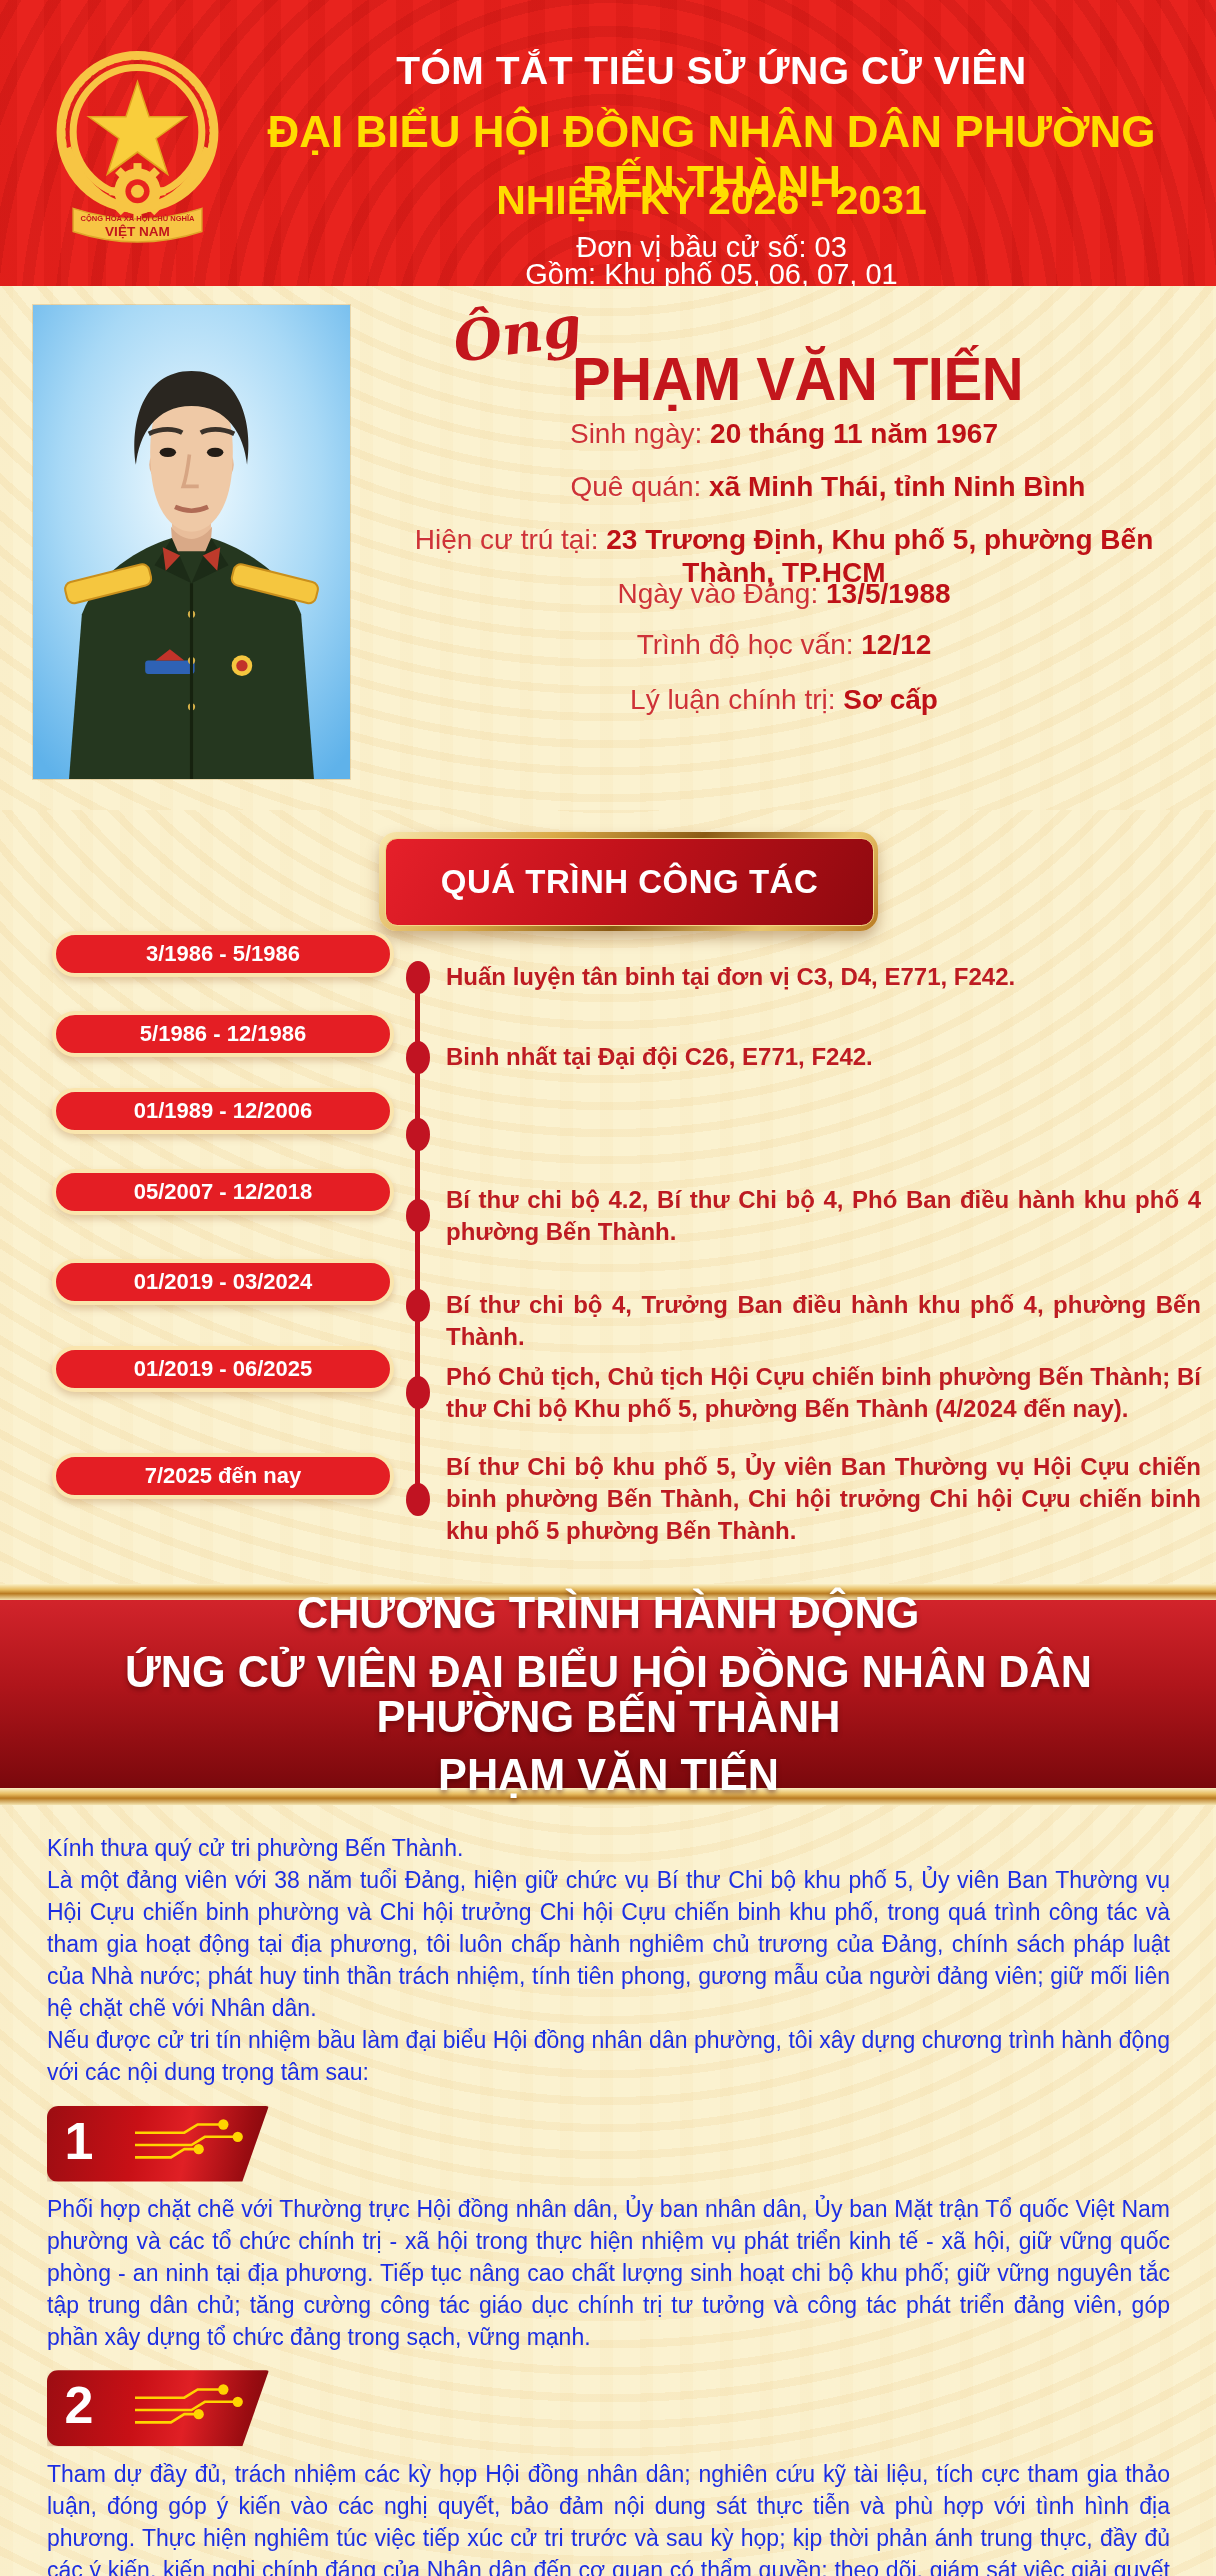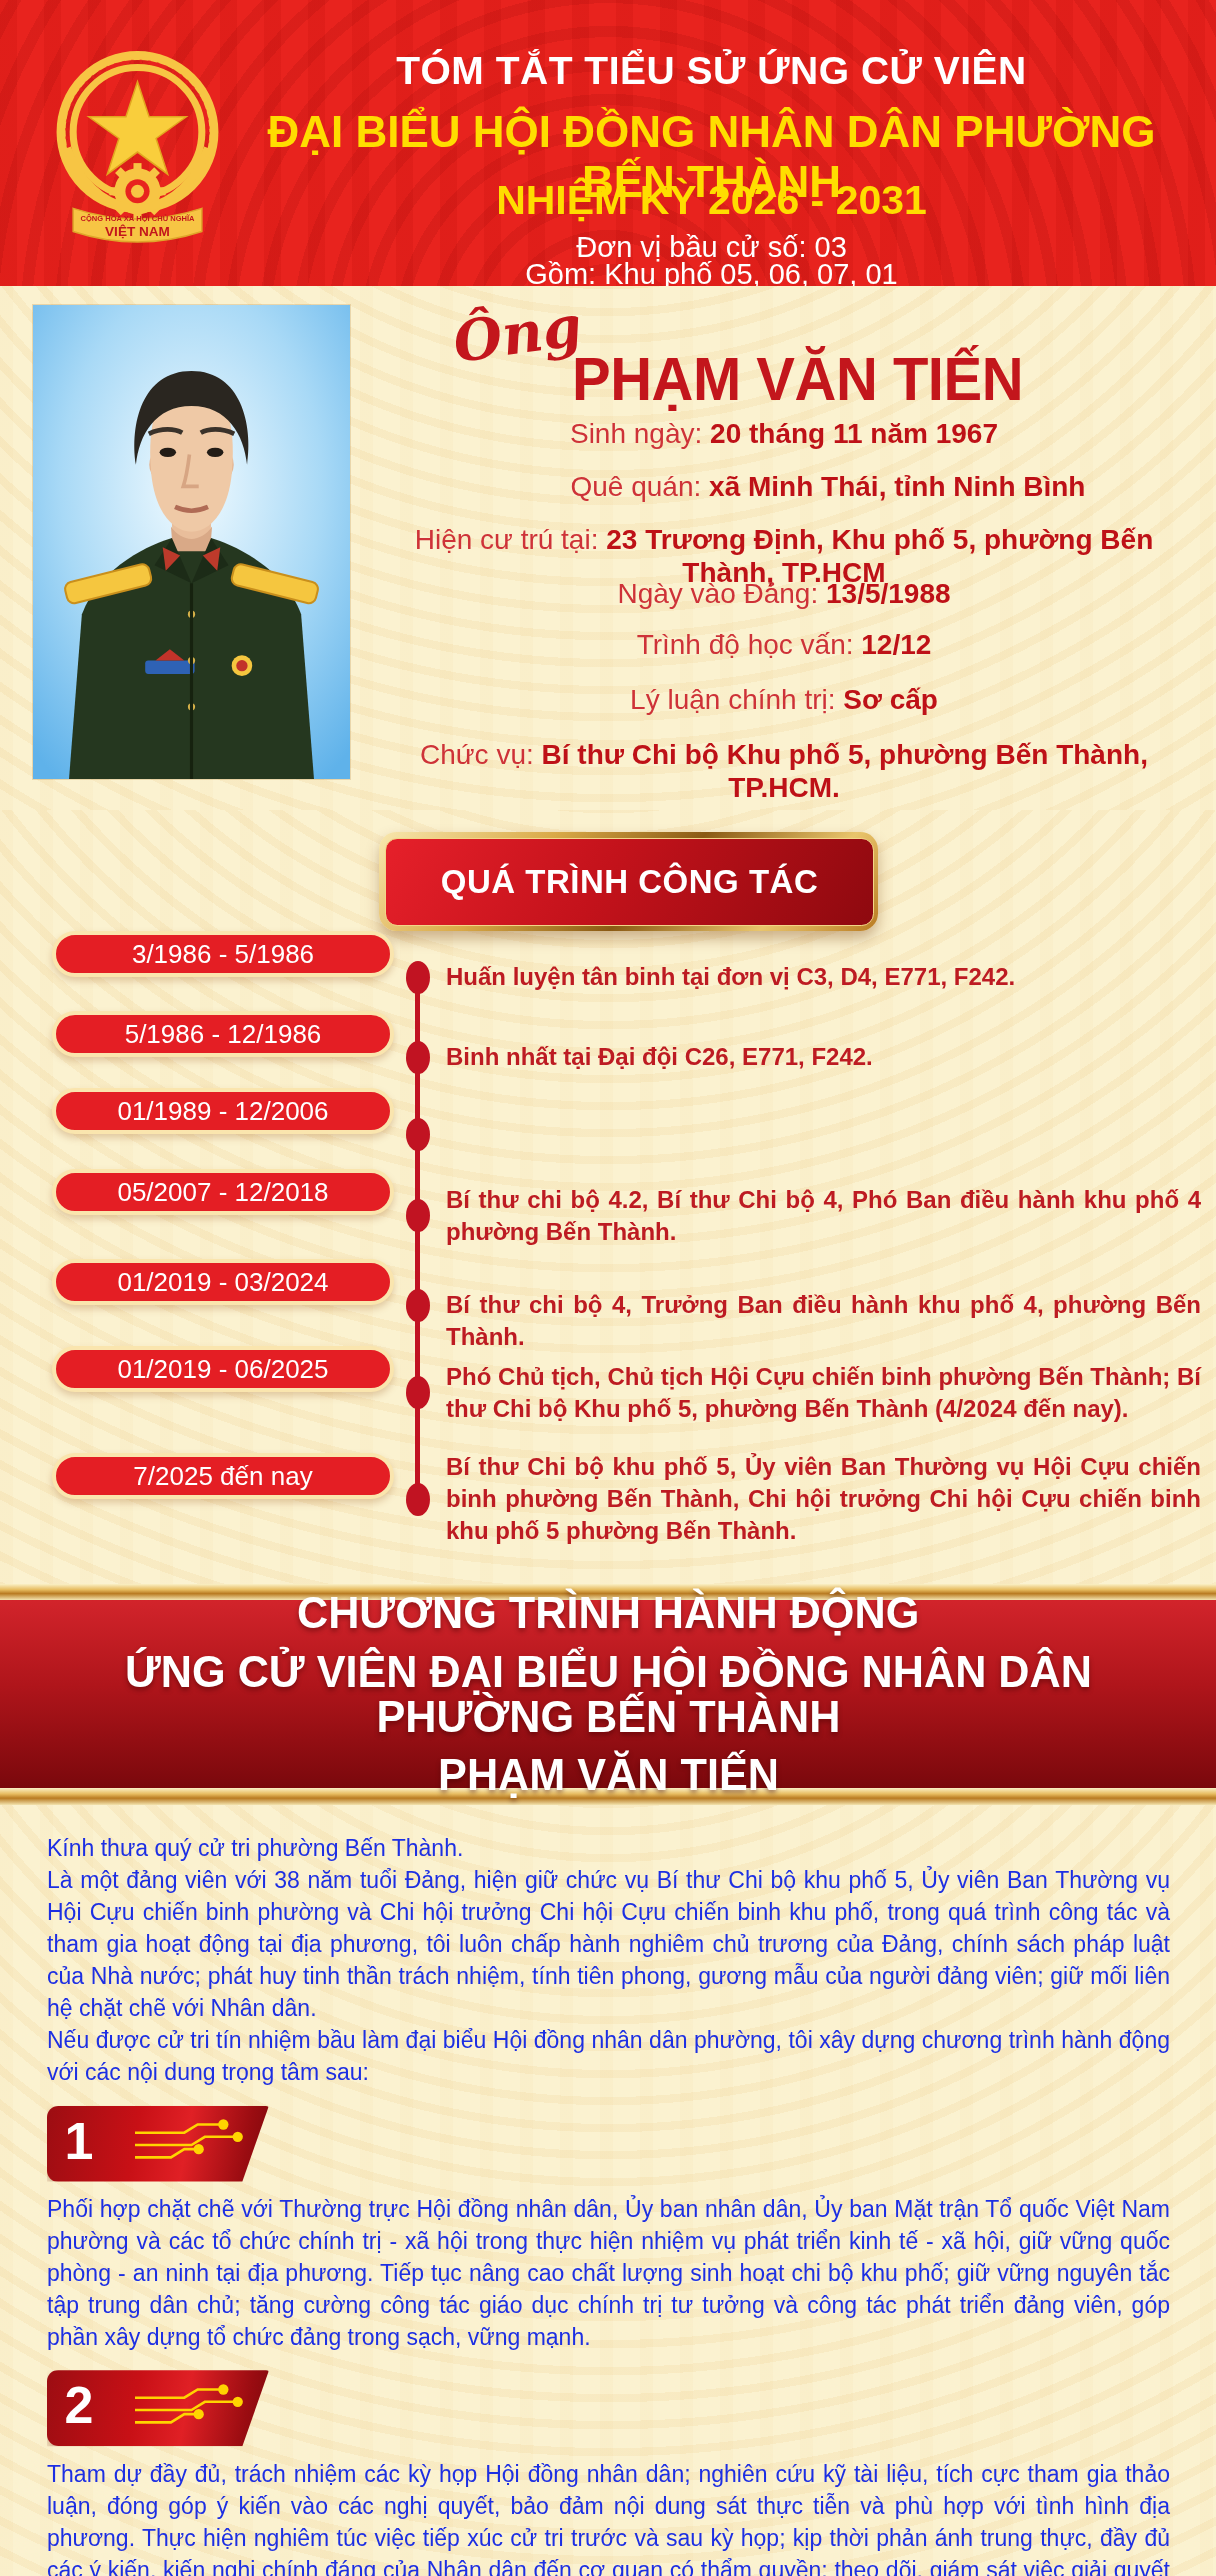--- a/index.html
+++ b/index.html
@@ -46,21 +46,21 @@
     box-shadow:0 7.2px 13.4px rgba(120,60,10,.35);padding:6.2px;box-sizing:border-box;}
   .career-btn-inner{width:100%;height:100%;border-radius:12.4px;
     background:linear-gradient(120deg,#E6202A 0%,#C3121B 45%,#8E090F 100%);
     border:1.5px solid #F3D588;display:flex;align-items:center;justify-content:center;}
   .career-btn-inner span{color:#fff;font-size:33px;font-weight:700;letter-spacing:0.5px;}
   .tl-line{position:absolute;left:415px;top:155px;width:5.2px;height:531px;background:#C11322;}
   .tl-pill{position:absolute;left:52px;width:342px;height:46px;border-radius:24px;
     background:#E41E24;border:4.1px solid #FAE5AE;box-sizing:border-box;
     box-shadow:0 4.1px 7.2px rgba(150,80,20,.25);
     display:flex;align-items:center;justify-content:center;}
-  .tl-pill span{color:#fff;font-size:26px;font-weight:400;}
+  .tl-pill span{color:#fff;font-size:22px;font-weight:700;}
   .tl-dot{position:absolute;left:406px;width:24px;height:33px;border-radius:50%;background:#C11322;}
   .tl-desc{position:absolute;left:446px;width:755px;font-size:24px;line-height:32px;
     font-weight:700;color:#BD1B22;text-align:justify;}
   .p0{top:121px;} .p1{top:201px;} .p2{top:278px;text-align:right;} .p3{top:359px;} .p4{top:449px;} .p5{top:536px;} .p6{top:643px;}
   .dt0{top:151px;} .dt1{top:231px;} .dt2{top:308px;} .dt3{top:389px;} .dt4{top:479px;} .dt5{top:566px;} .dt6{top:673px;}
   .d0{top:151px;} .d1{top:231px;} .d2{top:308px;} .d3{top:374px;} .d4{top:479px;} .d5{top:551px;} .d6{top:641px;}
   
   .goldbar{width:100%;height:15.5px;
     background:linear-gradient(180deg,#FAF0C6 0%,#E7BC60 35%,#B97B22 60%,#F3E3AE 100%);}
   .goldbar2{height:17.5px;}
@@ -172,21 +172,20 @@
     </svg>
     <div class="salutation">Ông</div>
     <div class="cand-name">PHẠM VĂN TIẾN</div>
     <div class="fields">
       <div class="field f0"><span class="f-label">Sinh ngày:</span> <span class="f-value">20 tháng 11 năm 1967</span></div>
       <div class="field f1"><span class="f-label">Quê quán:</span> <span class="f-value">xã Minh Thái, tỉnh Ninh Bình</span></div>
       <div class="field f2"><span class="f-label">Hiện cư trú tại:</span> <span class="f-value">23 Trương Định, Khu phố 5, phường Bến Thành, TP.HCM</span></div>
       <div class="field f3"><span class="f-label">Ngày vào Đảng:</span> <span class="f-value">13/5/1988</span></div>
       <div class="field f4"><span class="f-label">Trình độ học vấn:</span> <span class="f-value">12/12</span></div>
       <div class="field f5"><span class="f-label">Lý luận chính trị:</span> <span class="f-value">Sơ cấp</span></div>
-      <div class="field f6"><span class="f-label">Chức vụ:</span> <span class="f-value">Bí thư Chi bộ Khu phố 5, phường Bến Thành, TP.HCM.</span></div>
     </div>
   </div>
 
   <div class="career cream">
     <div class="career-btn">
       <div class="career-btn-inner">
           <span>QUÁ TRÌNH CÔNG TÁC</span>
         </div>
     </div>
     <div class="tl-line"></div>

